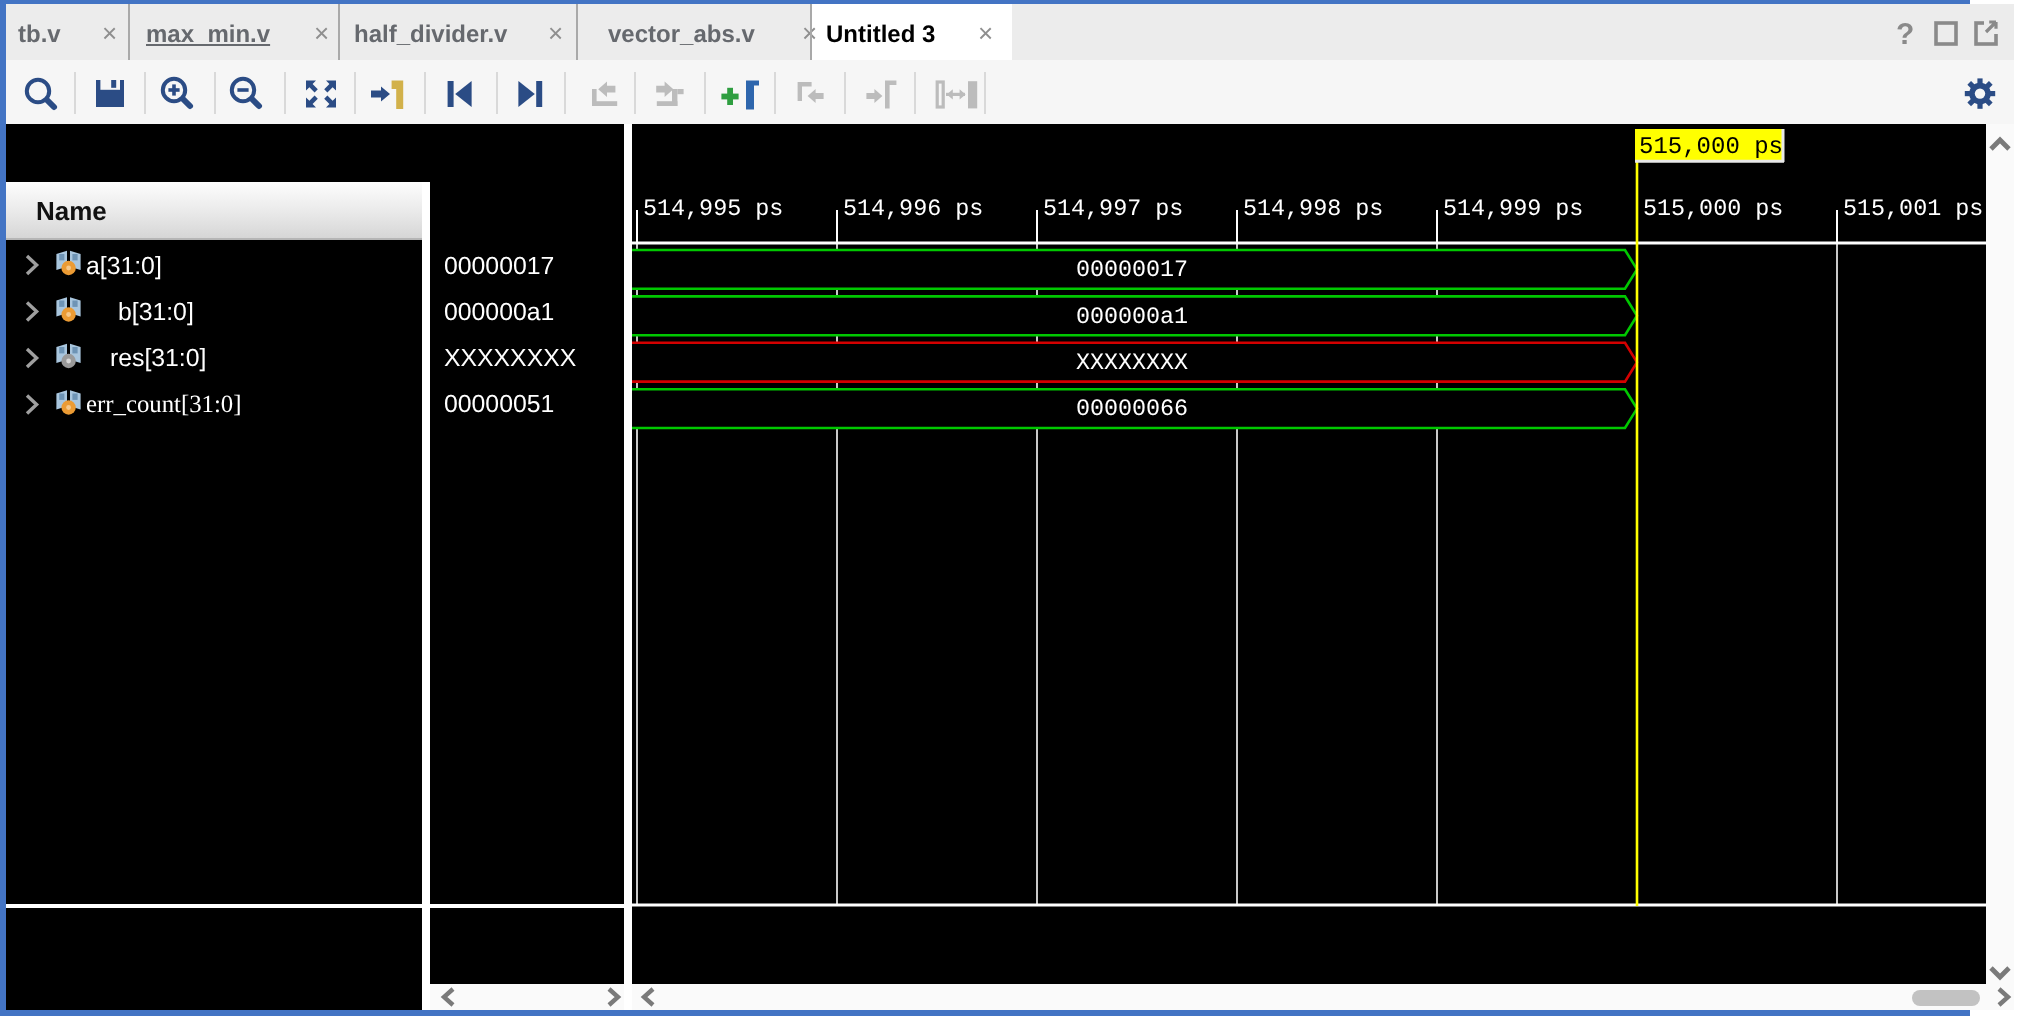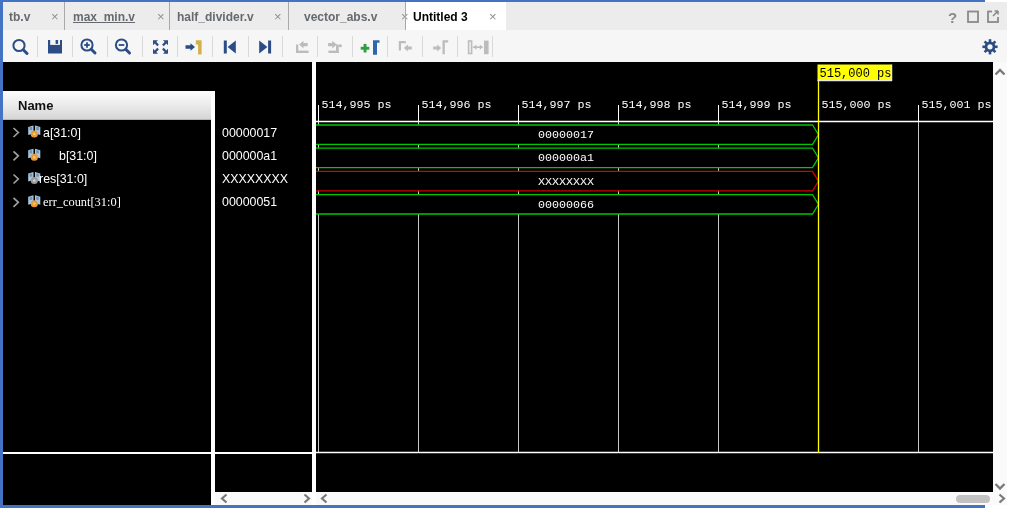--- a/index.html
+++ b/index.html
@@ -219,21 +219,21 @@
       <circle cx="9.3" cy="36.25" r="3.6" fill="#eb9b34"></circle>
       <circle cx="9.3" cy="59.5" r="3.6" fill="#9a9a9a"></circle>
       <circle cx="9.3" cy="82.75" r="3.6" fill="#eb9b34"></circle>
       <circle cx="9.3" cy="13" r="1.2" fill="#f6c88a"></circle>
       <circle cx="9.3" cy="36.25" r="1.2" fill="#f6c88a"></circle>
       <circle cx="9.3" cy="59.5" r="1.2" fill="#d8d8d8"></circle>
       <circle cx="9.3" cy="82.75" r="1.2" fill="#f6c88a"></circle>
     </svg>
     <div class="rowtxt" style="left:40px;top:63.5px;">a[31:0]</div>
     <div class="rowtxt" style="left:40px;top:86.7px;margin-left:16px;">b[31:0]</div>
-    <div class="rowtxt" style="left:36px;top:109.9px;">res[31:0]</div>
+    <div class="rowtxt" style="left:52px;top:109.9px;">res[31:0]</div>
     <div class="rowtxt" style="left:40px;top:133.1px;font-family:Liberation Serif, serif;">err_count[31:0]</div>
     <div class="valtxt" style="left:219px;top:63.5px;">00000017</div>
     <div class="valtxt" style="left:219px;top:86.7px;">000000a1</div>
     <div class="valtxt" style="left:219px;top:109.9px;">XXXXXXXX</div>
     <div class="valtxt" style="left:219px;top:133.1px;">00000051</div>
 
     <svg class="abs" style="left:313px;top:0;" width="680" height="430" viewBox="0 0 680 430">
       <rect x="0" y="0" width="680" height="430" fill="#000"></rect>
       <g transform="translate(-3,0)">
 

